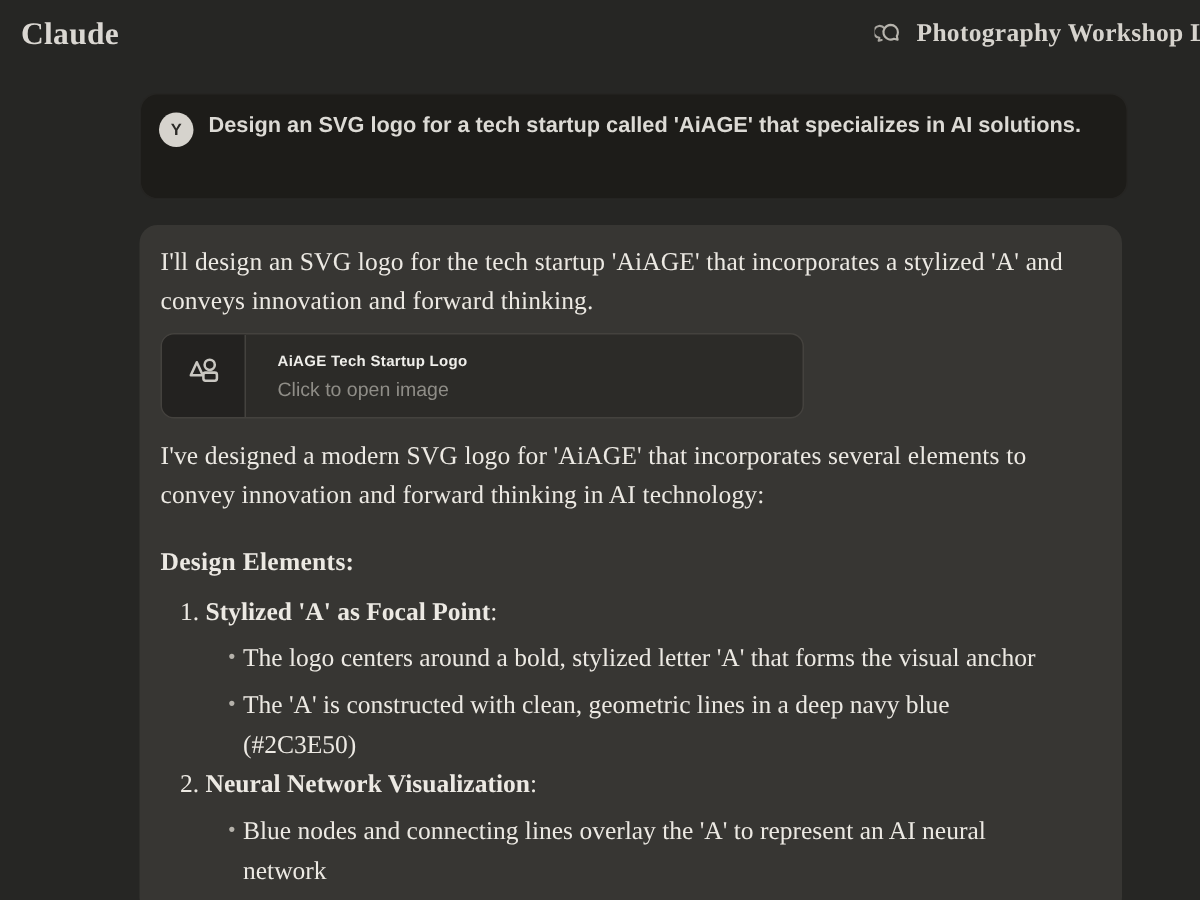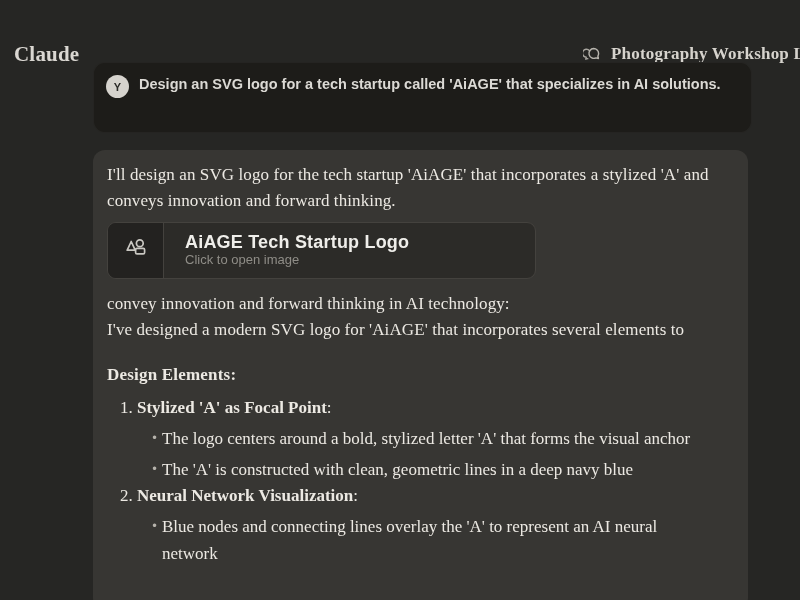--- a/index.html
+++ b/index.html
@@ -5,21 +5,21 @@
   * { margin:0; padding:0; box-sizing:border-box; }
   html,body { width:800px; height:600px; }
   body {
     position:relative;
     background:var(--page-bg, #262624);
     overflow:hidden;
     font-family:"Liberation Serif","DejaVu Serif",serif;
   }
 
   
-  .app-header { position:absolute; top:0; left:0; width:800px; height:48px;margin-top:32px; }
+  .app-header { position:absolute; top:0; left:0; width:800px; height:48px; }
   .logo {
     position:absolute; left:14px; top:10px;
     font-family:"Liberation Serif","DejaVu Serif",serif;
     font-size:21px; font-weight:bold; letter-spacing:0.2px;
     color:var(--logo-color, #dad7d2); cursor:pointer;
   }
   .conv-switcher {
     position:absolute; left:583px; top:12px;
     display:flex; align-items:center; gap:9px;
     white-space:nowrap; cursor:pointer;
@@ -80,21 +80,21 @@
     width:56px; flex:0 0 56px;
     background:var(--icon-box-bg, #232220);
     border-right:1px solid var(--card-border, #43413d);
     display:flex; align-items:center; justify-content:center;
   }
   .artifact-meta {
     display:flex; flex-direction:column; justify-content:center;
     padding-left:21px; gap:2px;
     font-family:"Liberation Sans","DejaVu Sans",sans-serif;
   }
-  .artifact-title { font-size:18px; font-weight:bold; color:#efeeea; line-height:16px; letter-spacing:0.2px; }
+  .artifact-title { font-size:10px; font-weight:bold; color:#efeeea; line-height:16px; letter-spacing:0.2px; }
   .artifact-subtitle { font-size:13px; color:var(--muted-text, #8f8d87); line-height:15px; }
 
   
   .section-heading {
     margin-top:19px;
     font-size:17px; font-weight:bold; letter-spacing:0.2px;
   }
   .num-item { margin-top:7px; padding-left:13px; }
   .num-item .item-title { font-weight:bold;text-align:right; }
   .bullet { display:flex; padding-left:44px; margin-top:4px; }
@@ -146,40 +146,41 @@
         </svg>
       </span>
     </div>
     <div class="artifact-meta">
       <div class="artifact-title">AiAGE Tech Startup Logo</div>
       <div class="artifact-subtitle">Click to open image</div>
     </div>
   </div>
 
   <div class="para">
+    <div class="line">I've designed a modern SVG logo for 'AiAGE' that incorporates several elements to</div>
     <div class="line">convey innovation and forward thinking in AI technology:</div>
-    <div class="line">I've designed a modern SVG logo for 'AiAGE' that incorporates several elements to</div>
   </div>
 
   <div class="section-heading">Design Elements:</div>
 
   <div class="num-item">
     <span>1.</span>
     <span class="item-title">Stylized 'A' as Focal Point</span><span>:</span>
   </div>
   <div class="bullet">
     <span class="bullet-dot">•</span>
     <span class="bullet-text">
       <span class="line">The logo centers around a bold, stylized letter 'A' that forms the visual anchor</span>
     </span>
   </div>
   <div class="bullet">
     <span class="bullet-dot">•</span>
     <span class="bullet-text">
       <div class="line">The 'A' is constructed with clean, geometric lines in a deep navy blue</div>
+      <div class="line">(#2C3E50)</div>
     </span>
   </div>
 
   <div class="num-item gap-lg">
     <span>2.</span>
     <span class="item-title">Neural Network Visualization</span><span>:</span>
   </div>
   <div class="bullet">
     <span class="bullet-dot">•</span>
     <span class="bullet-text">

